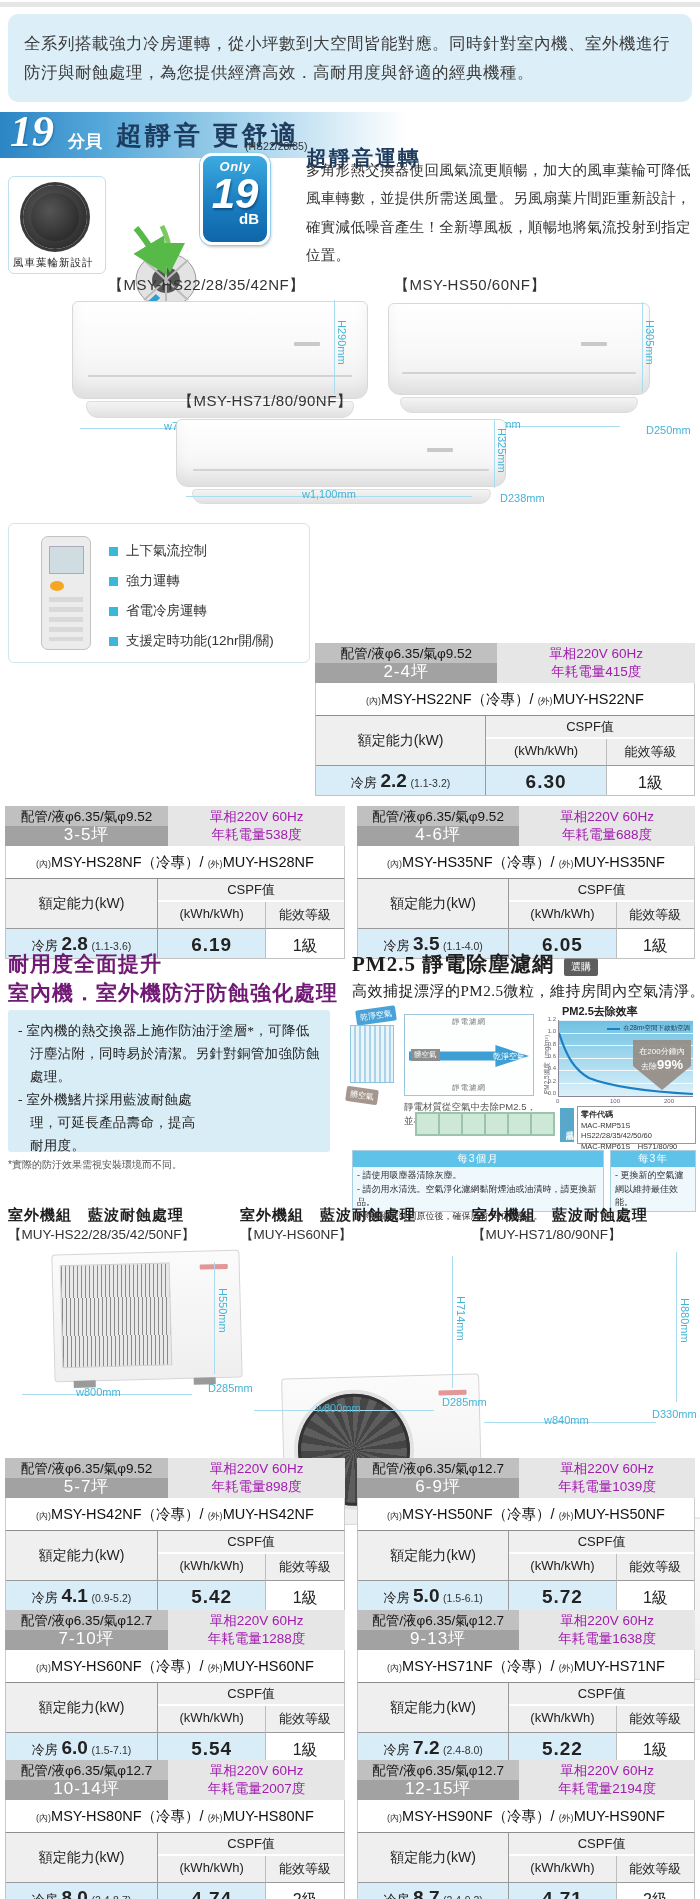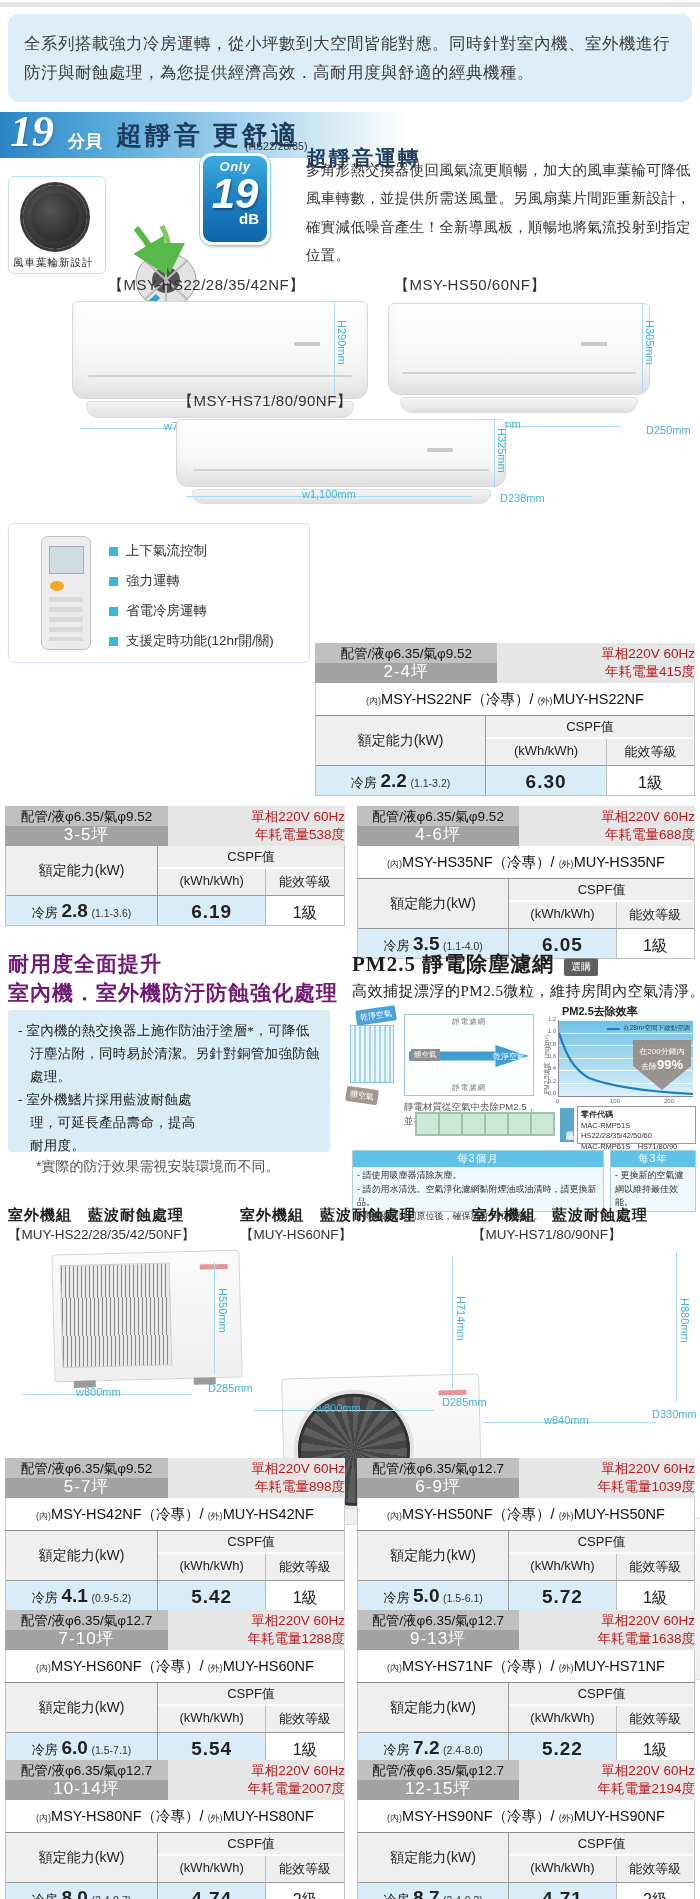--- a/index.html
+++ b/index.html
@@ -62,21 +62,21 @@
   .feats{position:absolute;left:100px;top:18px;}
   .feat{display:flex;align-items:center;margin-bottom:12px;font-size:13.5px;color:#333;}
   .fsq{width:9px;height:9px;background:#3bb8d8;margin-right:8px;flex:0 0 auto;}
   
   .st{position:absolute;font-size:13px;color:#222;}
   .st .hd{display:flex;}
   .st .hd .l{width:48%;text-align:center;padding:2px 0;
              background:linear-gradient(180deg,#c0c0c0 0 50%,#a2a2a2 50% 100%);}
   .st .hd .l .pipe{color:#151515;font-size:13.5px;line-height:18px;}
   .st .hd .l .ping{color:#fff;font-size:17px;line-height:18px;letter-spacing:1px;}
-  .st .hd .r{flex:1;background:#e6e6e6;text-align:right;padding:2px 0;font-size:13.5px;line-height:18px;color:#b91c1c;}
+  .st .hd .r{flex:1;background:#e6e6e6;text-align:center;padding:2px 0;font-size:13.5px;line-height:18px;color:#a21caf;}
   .st .models{background:#fff;border-left:1px solid #ccc;border-right:1px solid #ccc;border-bottom:1px solid #8e8e8e;
               text-align:center;padding:7px 0 6px;font-size:14.5px;color:#111;}
   .st .models .pfx{font-size:9px;color:#333;}
   .st .grid{display:grid;grid-template-columns:45% 32% 23%;border:1px solid #c2c2c2;border-top:none;}
   .st .rated{grid-area:1/1/3/2;background:#efefef;display:flex;align-items:center;justify-content:center;
              border-right:1px solid #9a9a9a;font-size:14px;}
   .st .cspfh{grid-area:1/2/2/4;background:#efefef;text-align:center;padding:2px 0 1px;border-bottom:2px solid #fff;}
   .st .kwh{grid-area:2/2/3/3;background:#efefef;text-align:center;padding:4px 0;border-right:1px solid #bdbdbd;}
   .st .gradeh{grid-area:2/3/3/4;background:#efefef;text-align:center;padding:4px 0;}
   .st .cool{grid-area:3/1/4/2;background:#d9edf8;border-top:1px solid #9a9a9a;border-right:1px solid #9a9a9a;
@@ -89,21 +89,21 @@
   
   .dur-t{position:absolute;left:8px;font-size:21px;font-weight:bold;color:#701a75;letter-spacing:1px;
          font-family:"Liberation Serif","DejaVu Serif",serif;}
   .durbox{position:absolute;left:8px;top:1010px;width:322px;height:142px;background:#d9edf7;border-radius:3px;padding:10px 8px 0 10px;box-sizing:border-box;}
   .durline{font-size:13.5px;line-height:1.7;color:#222;font-family:"Liberation Serif","DejaVu Serif",serif;
            text-indent:-12px;padding-left:12px;letter-spacing:.3px;}
   .durphoto{position:absolute;right:8px;bottom:8px;width:124px;height:84px;
             background:repeating-linear-gradient(90deg,#0e2c46 0 3px,#2e7396 3px 6px);box-shadow:0 0 0 1px #456;}
   .durcap{position:absolute;left:0;top:0;width:100%;background:rgba(110,130,150,.85);color:#fff;
           font-size:10px;text-align:center;padding:2px 0;letter-spacing:1px;}
-  .durfn{position:absolute;left:8px;top:1158px;font-size:14px;color:#555;margin-left:28px;}
+  .durfn{position:absolute;left:8px;top:1158px;font-size:10px;color:#555;}
   
   .pm-t{position:absolute;left:352px;top:950px;font-size:21px;font-weight:bold;color:#1e1e1e;letter-spacing:1px;
         font-family:"Liberation Serif","DejaVu Serif",serif;}
   .pm-badge{position:absolute;left:564px;top:958px;background:#5e5e5e;color:#fff;font-size:10px;padding:2px 7px;
             border-radius:2px;box-shadow:inset 0 1px 0 rgba(255,255,255,.3);}
   .pm-s{position:absolute;left:352px;top:982px;font-size:15px;color:#222;letter-spacing:.5px;
         font-family:"Liberation Serif","DejaVu Serif",serif;}
   .flt{position:absolute;left:350px;top:1025px;width:42px;height:56px;border:1px solid #8ec4dd;
        background:repeating-linear-gradient(90deg,#eaf5fb 0 3px,#a9d4ea 3px 5px);}
   .aircln{position:absolute;left:356px;top:1008px;background:#4aa3d8;color:#fff;font-size:8px;padding:2px 4px;
@@ -294,20 +294,21 @@
     <div class="hd">
         <div class="l">
           <div class="pipe">配管/液φ6.35/氣φ9.52</div>
           <div class="ping">3-5坪</div>
         </div>
     <div class="r">
           <div>單相220V 60Hz</div>
           <div>年耗電量538度</div>
         </div>
       </div>
+    <div class="models"><span class="pfx">(內)</span><span>MSY-HS28NF（冷專）/ </span><span class="pfx">(外)</span><span>MUY-HS28NF</span></div>
     <div class="grid">
       <div class="rated">額定能力(kW)</div>
       <div class="cspfh">CSPF值</div>
       <div class="kwh">(kWh/kWh)</div>
       <div class="gradeh">能效等級</div>
       <div class="cool"><span>冷房</span> <b>2.8</b> <span class="rng">(1.1-3.6)</span></div>
       <div class="val">6.19</div>
       <div class="gradec">1級</div>
     </div>
   </div>

